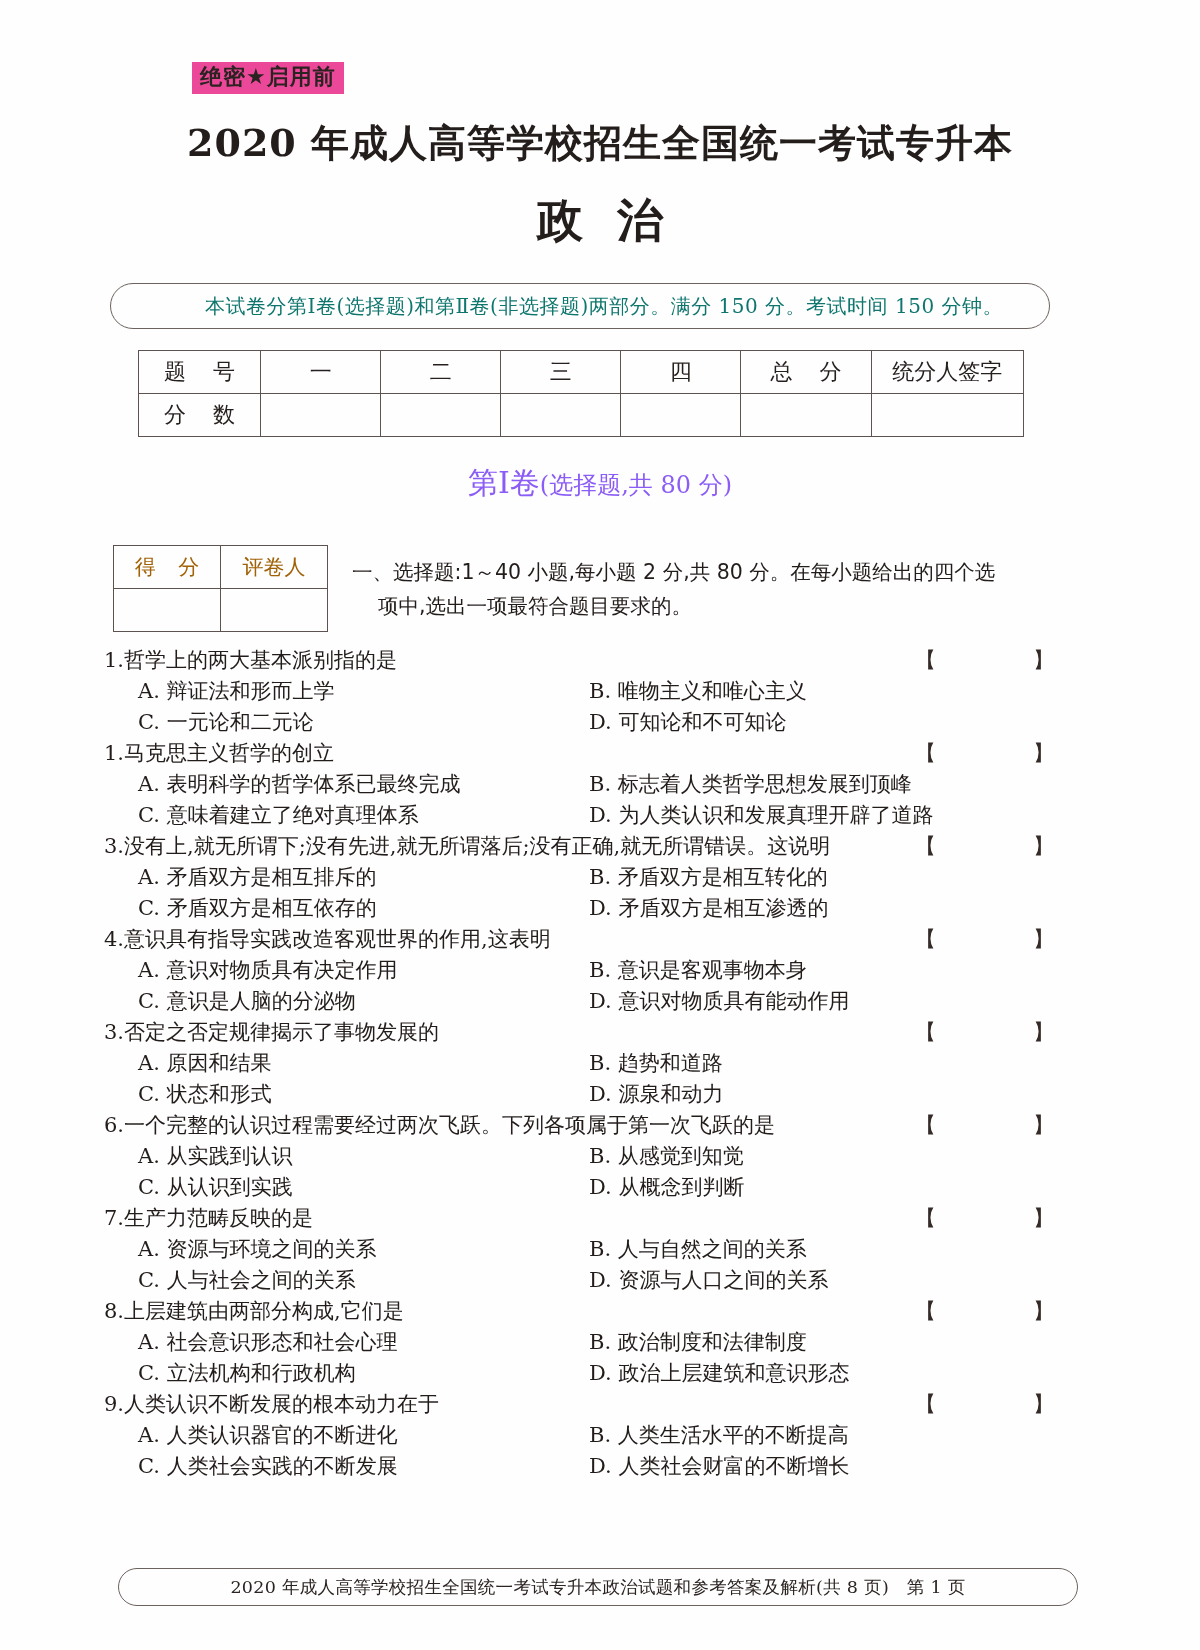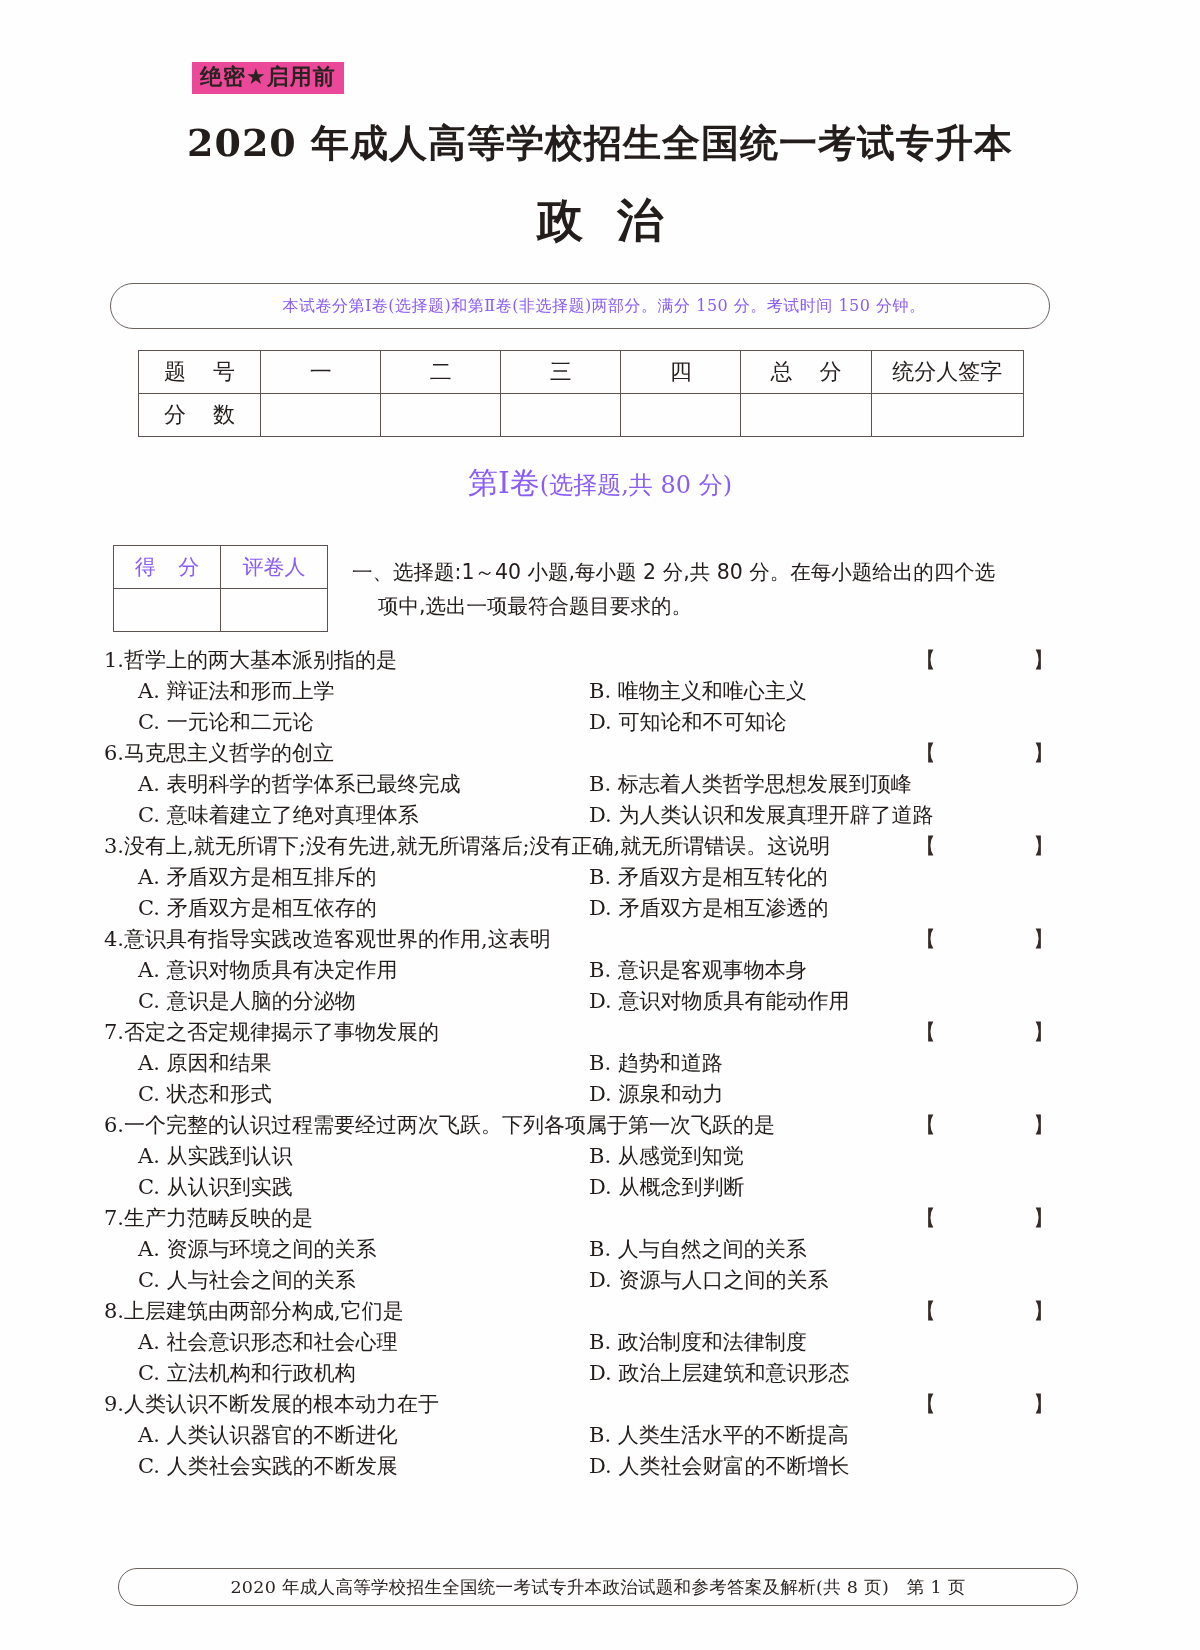--- a/index.html
+++ b/index.html
@@ -68,24 +68,24 @@
     width: 940px;
     height: 46px;
     border: 1.6px solid #6b625e;
     border-radius: 24px;
     display: flex;
     align-items: center;
     justify-content: center;
     box-sizing: border-box;
   }
   .instr-bar span {
-    font-size: 16px;
+    font-size: 20px;
     letter-spacing: 0.5px;
     white-space: nowrap;
-    color: #8b5cf6;
+    color: #0f766e;
     margin-left: 48px;
   }
 
   
   .score-table {
     position: absolute;
     left: 138px;
     top: 350px;
     width: 886px;
     border-collapse: collapse;
@@ -127,21 +127,21 @@
     top: 545px;
     width: 215px;
     border-collapse: collapse;
     table-layout: fixed;
   }
   .grader-box td {
     border: 1.4px solid #5c5350;
     height: 40px;
     text-align: center;
     font-size: 21px;
-    color: #8b5cf6;
+    color: #a16207;
   }
   .grader-box .g1 { letter-spacing: 8px; text-indent: 8px; }
 
   
   .part-instr {
     position: absolute;
     left: 352px;
     top: 555px;
     width: 700px;
     font-family: "DejaVu Sans", "Liberation Sans", sans-serif;
@@ -272,21 +272,21 @@
         <div class="opt-row">
           <div class="opt-a">A. 辩证法和形而上学</div>
           <div class="opt-b">B. 唯物主义和唯心主义</div>
         </div>
         <div class="opt-row">
           <div class="opt-c">C. 一元论和二元论</div>
           <div class="opt-d">D. 可知论和不可知论</div>
         </div>
       </div>
       <div class="q-block">
-        <div class="q-stem">6.马克思主义哲学的创立</div>
+        <div class="q-stem">1.马克思主义哲学的创立</div>
         <div class="q-brackets">【　】</div>
         <div class="opt-row">
           <div class="opt-a">A. 表明科学的哲学体系已最终完成</div>
           <div class="opt-b">B. 标志着人类哲学思想发展到顶峰</div>
         </div>
         <div class="opt-row">
           <div class="opt-c">C. 意味着建立了绝对真理体系</div>
           <div class="opt-d">D. 为人类认识和发展真理开辟了道路</div>
         </div>
       </div>
@@ -308,21 +308,21 @@
         <div class="opt-row">
           <div class="opt-a">A. 意识对物质具有决定作用</div>
           <div class="opt-b">B. 意识是客观事物本身</div>
         </div>
         <div class="opt-row">
           <div class="opt-c">C. 意识是人脑的分泌物</div>
           <div class="opt-d">D. 意识对物质具有能动作用</div>
         </div>
       </div>
       <div class="q-block">
-        <div class="q-stem">7.否定之否定规律揭示了事物发展的</div>
+        <div class="q-stem">3.否定之否定规律揭示了事物发展的</div>
         <div class="q-brackets">【　】</div>
         <div class="opt-row">
           <div class="opt-a">A. 原因和结果</div>
           <div class="opt-b">B. 趋势和道路</div>
         </div>
         <div class="opt-row">
           <div class="opt-c">C. 状态和形式</div>
           <div class="opt-d">D. 源泉和动力</div>
         </div>
       </div>

